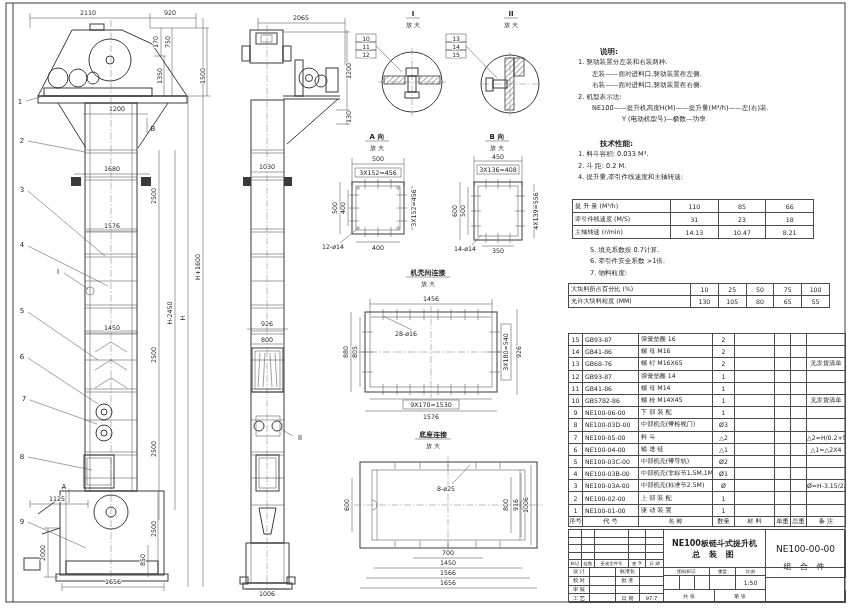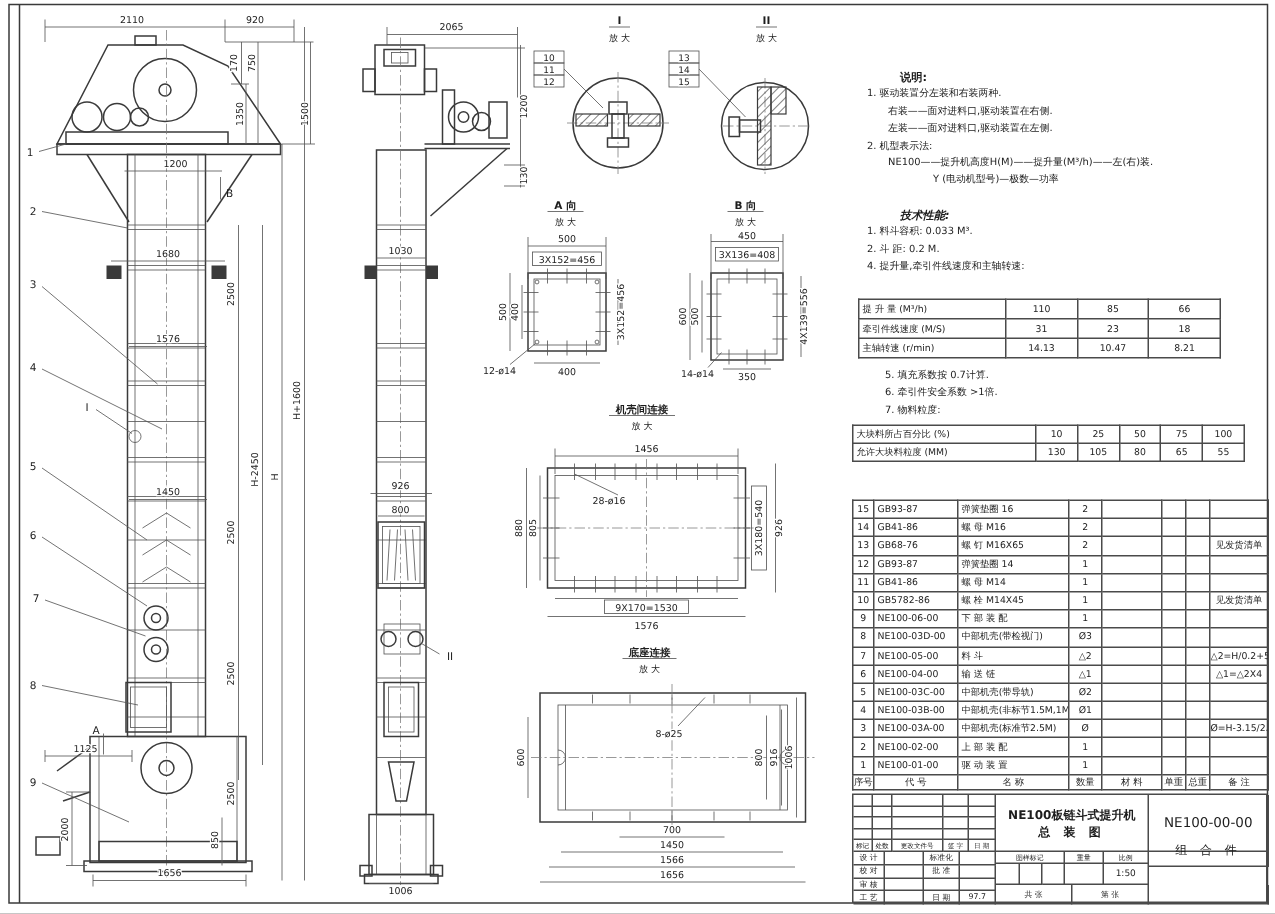--- a/index.html
+++ b/index.html
@@ -307,29 +307,29 @@
     <text class="dm" x="448" y="555">700</text>
     <text class="dm" x="448" y="565">1450</text>
     <text class="dm" x="448" y="575">1566</text>
     <text class="dm" x="448" y="585">1656</text>
   </g>
 </svg>
 
 <div class="blk nt" style="left:578px;top:34px;width:268px;margin-top:12px;">
   <div class="h" style="padding-left:22px;">说明:</div>
   <div>1. 驱动装置分左装和右装两种.</div>
+  <div class="i1">左装——面对进料口,驱动装置在左侧.</div>
   <div class="i1">右装——面对进料口,驱动装置在右侧.</div>
-  <div class="i1">左装——面对进料口,驱动装置在左侧.</div>
   <div>2. 机型表示法:</div>
   <div class="i1">NE100——提升机高度H(M)——提升量(M³/h)——左(右)装.</div>
   <div class="i2">Y (电动机型号)—极数—功率</div>
 </div>
 
 <div class="blk nt" style="left:578px;top:138px;width:268px;">
-  <div class="h" style="padding-left:22px;font-style:italic;">技术性能:</div>
+  <div class="h" style="padding-left:22px;">技术性能:</div>
   <div>1. 料斗容积: 0.033 M³.</div>
   <div>2. 斗  距: 0.2 M.</div>
   <div>4. 提升量,牵引件线速度和主轴转速:</div>
 </div>
 
 <table id="speed-table" class="blk" style="left:572px;top:199px;width:242px;">
   <colgroup>
         <col style="width:98px">
         <col>
         <col>

